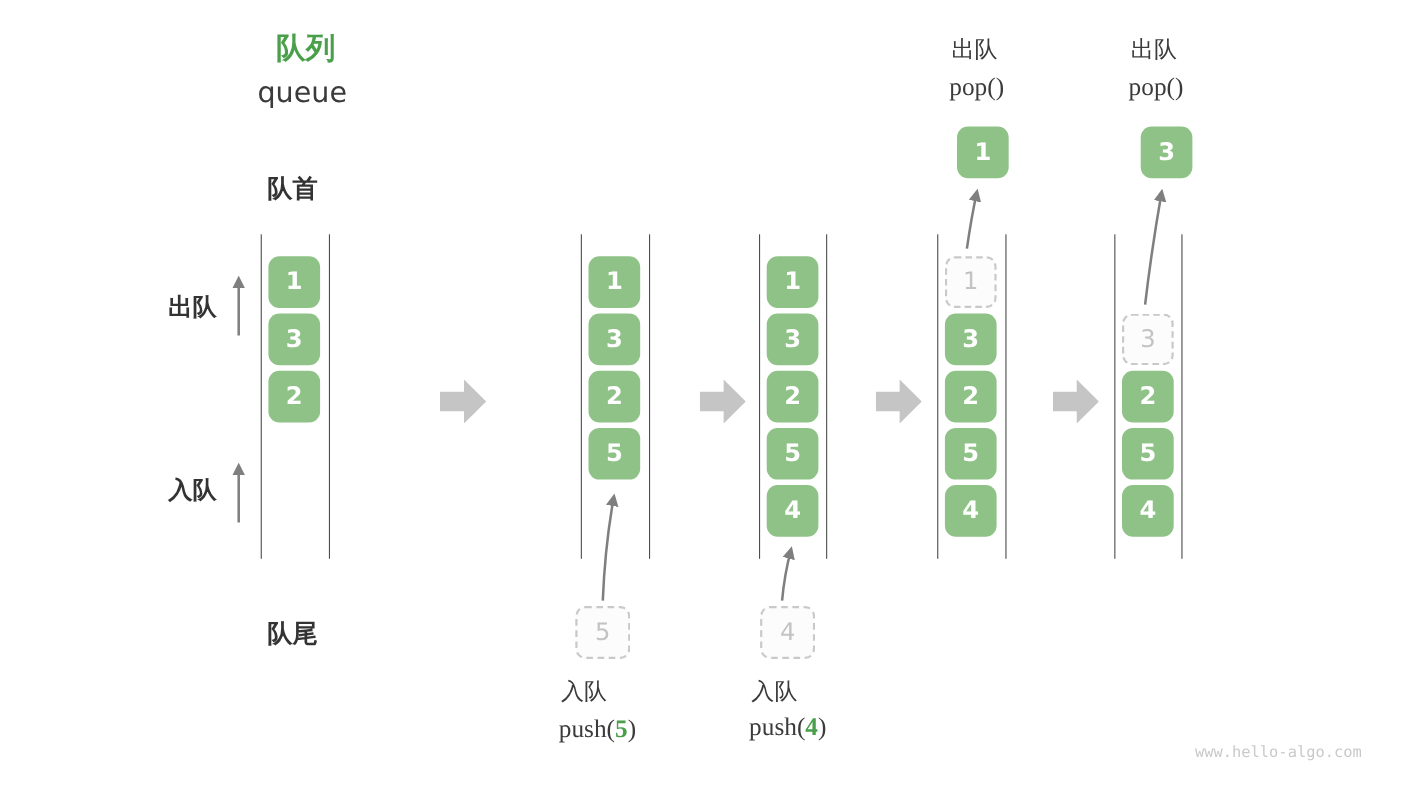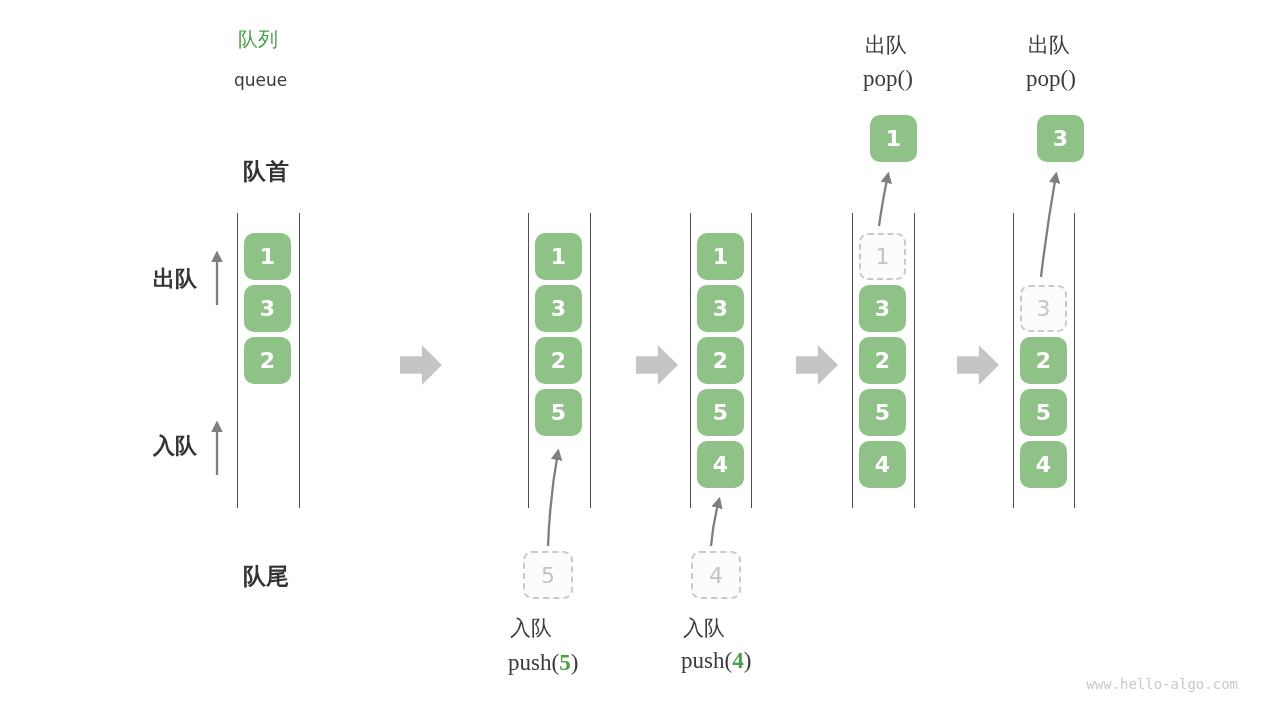--- a/index.html
+++ b/index.html
@@ -30,22 +30,22 @@
     display:flex;align-items:center;justify-content:center;
     font-size:22px;font-weight:700;box-sizing:border-box;
   }
   .box.green{background:var(--green-box);color:#ffffff;}
   .box.dashed{
     background:#fcfcfc;border:2px dashed var(--dash-border);
     color:var(--dash-text);border-radius:9px;font-weight:400;
   }
   .box.staged{width:50px;height:48px;}
   
-  .title-zh{font-size:20px;font-weight:400;color:var(--green-accent);}
-  .title-en{font-size:17px;color:var(--text-dark);}
+  .title-zh{font-size:27px;font-weight:700;color:var(--green-accent);margin-left:13px;}
+  .title-en{font-size:26px;color:var(--text-dark);}
   .label-bold{font-size:23px;font-weight:700;color:#333333;}
   .side-bold{font-size:22px;font-weight:700;color:#333333;}
   .op-label{font-size:21px;color:var(--text-dark);}
   .code{font-family:Liberation Serif, serif;font-size:23px;color:var(--text-dark);}
   .code .arg{color:var(--green-accent);font-weight:700;}
   
   .block-arrow{
     position:absolute;top:345px;width:42px;height:40px;background:var(--gray-arrow);
     clip-path:polygon(0 28%,52% 28%,52% 0,100% 50%,52% 100%,52% 72%,0 72%);
   }

